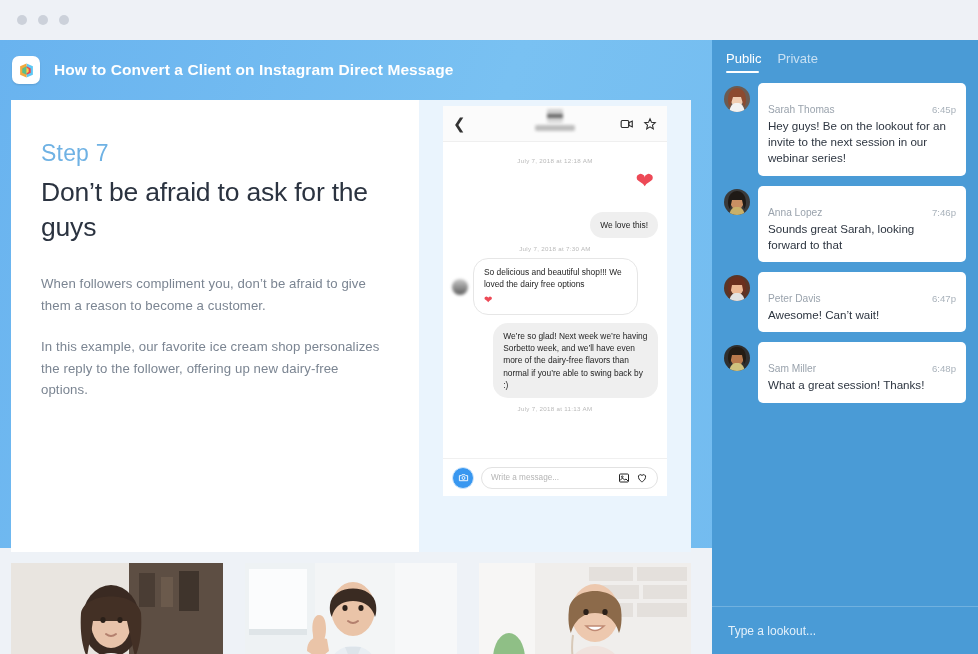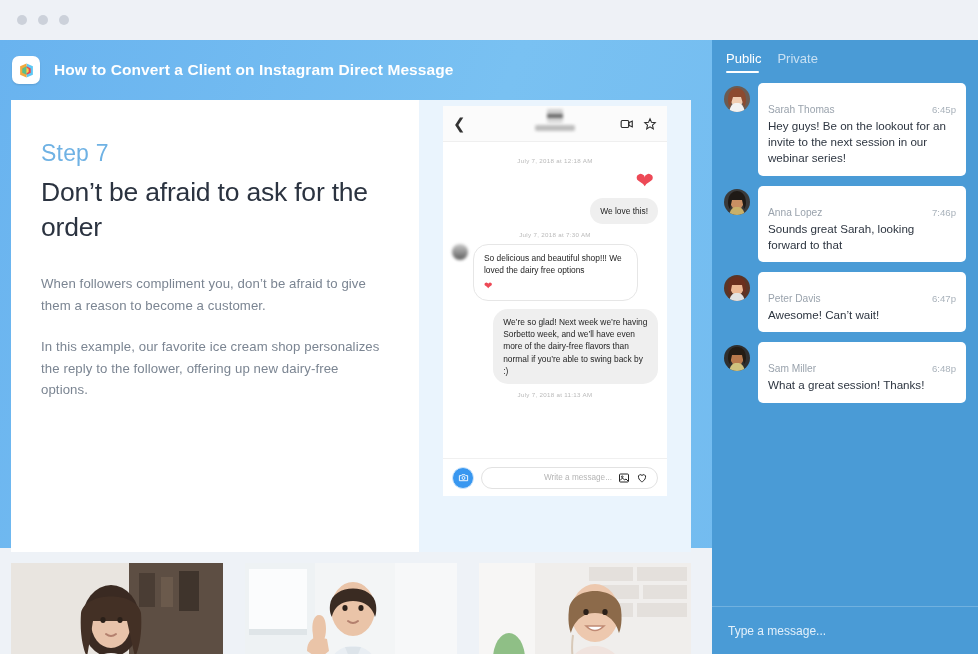--- a/index.html
+++ b/index.html
@@ -85,32 +85,32 @@
     filter: blur(1.7px); border-radius: 2px;
   }
   .phone-icons { margin-left: auto; display: flex; gap: 9px; align-items: center; }
   .ic { width: 14px; height: 14px; color: #2b2b2b; }
   .ic svg { display: block; width: 100%; height: 100%; }
 
   .phone-body { flex: 1; padding: 8px 9px 0; overflow: hidden; position: relative; }
   .ts { text-align: center; font-size: 6.2px; color: #b9b9b9; margin: 7px 0 6px; letter-spacing: .3px; }
   .heart-big { text-align: right; font-size: 22px; color: #ed4956; line-height: 1; padding-right: 4px; }
   .bub { border-radius: 15px; font-size: 8.4px; line-height: 1.45; padding: 7px 10px; max-width: 80%; }
-  .bub.out { background: #efefef; color: #242424; margin-left: auto; margin-top: 6px; width: fit-content; }
+  .bub.out { background: #efefef; color: #242424; margin-left: auto; margin-top: 20px; width: fit-content; }
   .bub.in  { background: #ffffff; border: 1px solid #e6e6e6; color: #242424; }
-  .row-in { display: flex; align-items: flex-start; gap: 5px; margin-top: 4px; }
+  .row-in { display: flex; align-items: center; gap: 5px; margin-top: 4px; }
   .peer-ava {
     width: 16px; height: 16px; border-radius: 50%; flex: 0 0 auto;
     background: linear-gradient(#c9c9c9, #5d5d5d); filter: blur(1.4px);
   }
   .mini-heart { color: #ed4956; font-size: 10px; display: block; margin-top: 2px; }
 
   .phone-foot {
     height: 38px; display: flex; align-items: center; gap: 7px; padding: 0 9px;
-    border-top: 1px solid #f0f0f0; background: #fff; text-align: right;
+    border-top: 1px solid #f0f0f0; background: #fff;
   }
   .cam-btn {
     width: 22px; height: 22px; border-radius: 50%; background: #3897f0;
     border: 1.5px solid #cfe6fb; display: flex; align-items: center; justify-content: center;
     flex: 0 0 auto;
   }
   .cam-btn svg { width: 11px; height: 11px; }
   .msg-input {
     flex: 1; height: 22px; border: 1px solid #e2e2e2; border-radius: 12px;
     display: flex; align-items: center; padding: 0 9px; gap: 6px;
@@ -190,21 +190,21 @@
           <polygon points="12,6 6,9 6,15 12,18" fill="#59c08a"></polygon>
           <polygon points="12,8 15,10 15,14 12,16" fill="#f7d84a"></polygon>
         </svg>
       </div>
       <div class="pres-title">How to Convert a Client on Instagram Direct Message</div>
     </div>
 
     <div class="slide">
       <div class="slide-left">
         <div class="step-label">Step 7</div>
-        <div class="slide-head">Don’t be afraid to ask for the order</div>
+        <div class="slide-head">Don’t be afraid to ask for the guys</div>
         <div class="slide-para">When followers compliment you, don’t be afraid to give them a reason to become a customer.</div>
         <div class="slide-para">In this example, our favorite ice cream shop personalizes the reply to the follower, offering up new dairy-free options.</div>
       </div>
 
       <div class="slide-right">
         <div class="phone">
 
           <div class="phone-top">
             <span class="back-chev">❮</span>
             <div class="dm-peer">
@@ -413,19 +413,19 @@
               <span class="b-name">Sam Miller</span>
               <span class="b-time">6:48p</span>
             </div>
             <div class="b-text">What a great session! Thanks!</div>
           </div>
         </div>
 
       </div>
 
       <div class="composer">
-        <span class="composer-ph">Type a message...</span>
+        <span class="composer-ph">Type a lookout...</span>
       </div>
 
     </div>
 
   </div>
 </div>
 
 </body></html>

